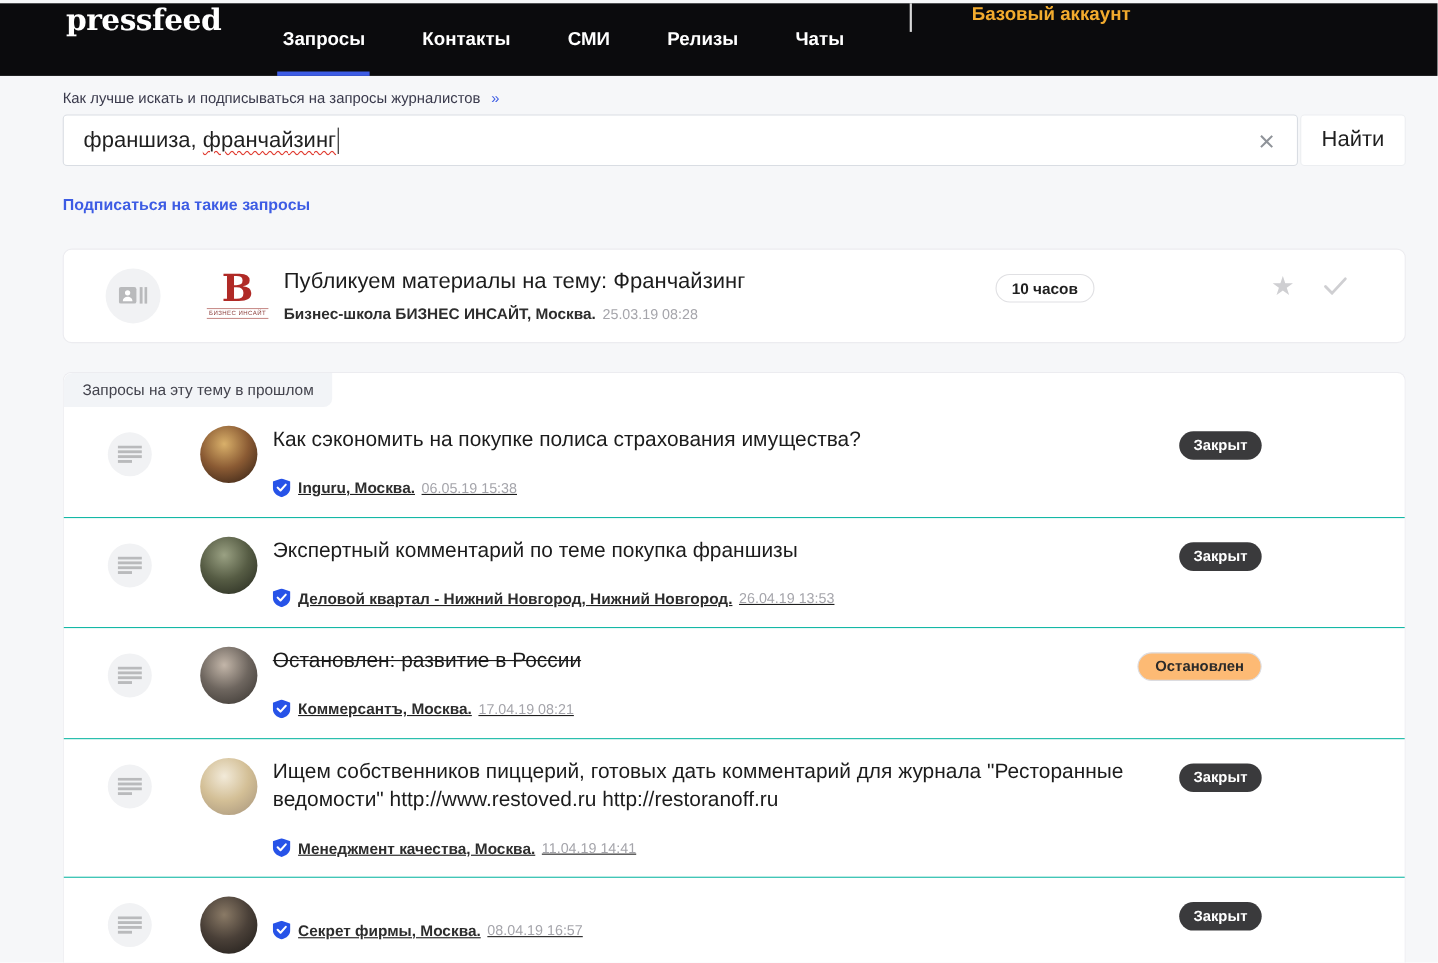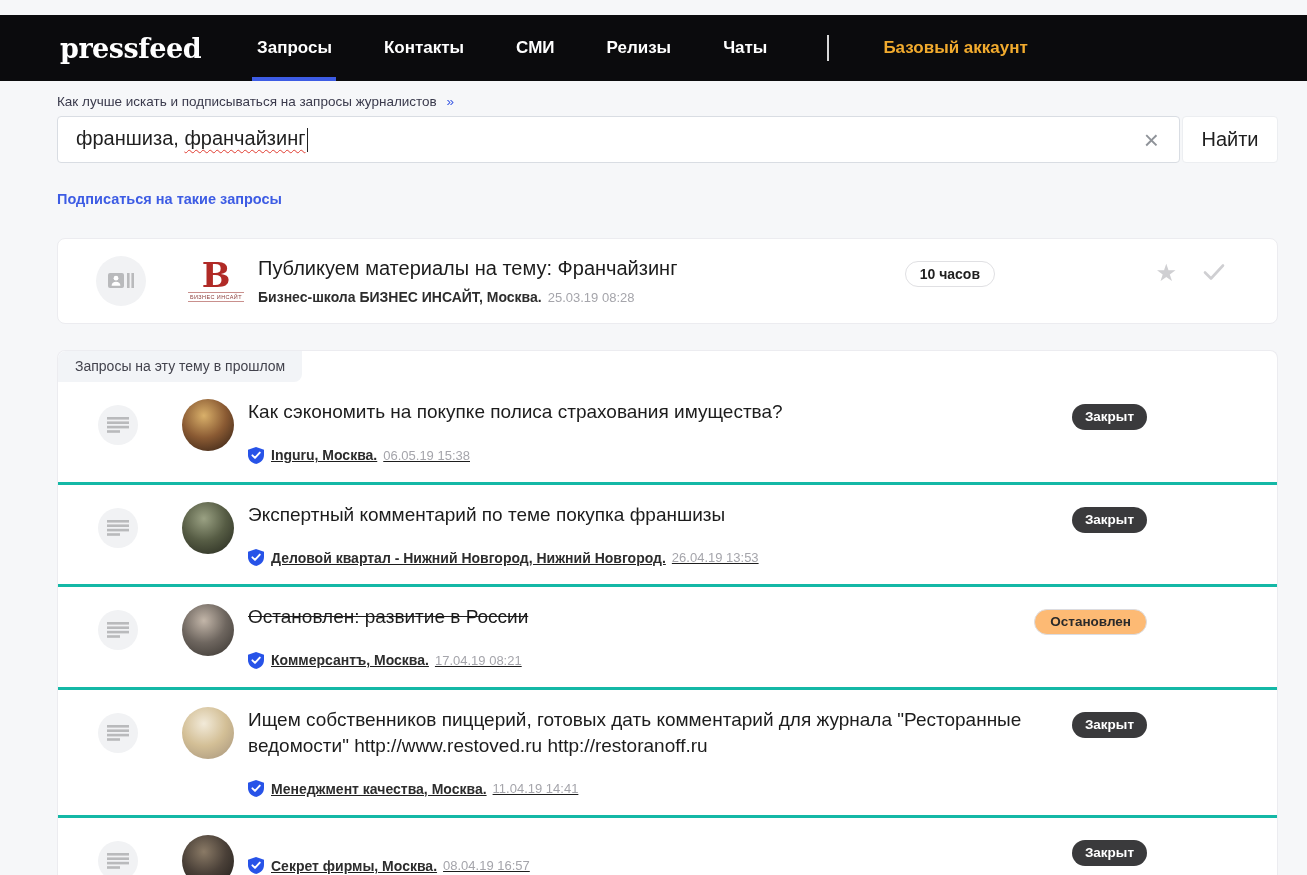--- a/index.html
+++ b/index.html
@@ -4,22 +4,22 @@
 <style>
   * { margin:0; padding:0; box-sizing:border-box; }
   html,body { width:1307px; height:875px; overflow:hidden; }
   body {
     font-family:"Liberation Sans", sans-serif;
     background:#f6f7f9;
     color:#1e1e1e;
   }
 
   
-  .topbar { background:#0b0b0d; height:66px; margin-top:15px;
-    display:flex; align-items:center; padding:0 60px; position:relative; }
+  .topbar { background:#0b0b0d; height:66px; margin-top:3px;
+    display:flex; padding:0 60px; position:relative; }
   .logo { font-family:"DejaVu Serif", serif; font-weight:bold; font-size:27px;
     color:#fff; letter-spacing:-0.5px; margin-right:56px; cursor:pointer; }
   .nav-items { display:flex; align-items:center; height:100%; }
   .nav-item { color:#fff; font-size:17px; font-weight:700; margin-right:52px;
     height:100%; display:flex; align-items:center; position:relative; cursor:pointer; }
   .nav-item.active::after { content:""; position:absolute; left:50%; transform:translateX(-50%);
     bottom:0; width:84px; height:4px; background:#3d5ce4; }
   .nav-divider { width:2px; height:26px; background:#d8d8d8; margin:0 6px 0 8px; }
   .account { color:#f2ab2e; font-size:17px; font-weight:700; margin-left:48px; cursor:pointer; }
 
@@ -66,21 +66,21 @@
   .time-badge { position:absolute; right:282px; top:22px; border:1px solid #e0e0e3;
     border-radius:14px; padding:4px 14px; font-size:14px; font-weight:700; color:#1f1f1f; background:#fff; }
   .star-ico { position:absolute; right:100px; top:22px; font-size:24px; color:#cfcfd2; cursor:pointer; line-height:1; }
   .check-ico { position:absolute; right:52px; top:24px; cursor:pointer; }
 
   
   .history { margin-top:26px; border-radius:8px 8px 0 0; border-bottom:none; min-height:528px; }
   .tab-header { display:inline-block; background:#f2f4f7; color:#43434d; font-size:14px;
     padding:7px 17px 8px; border-radius:8px 0 8px 0; }
   .rows { }
-  .row { display:flex; padding:17px 130px 18px 40px; border-top:3px solid #14b8a6; cursor:pointer; }
+  .row { display:flex; padding:17px 130px 18px 40px; border-top:1px solid #14b8a6; cursor:pointer; }
   .row:first-child { border-top:none; }
   .row .type-circle { width:40px; height:40px; margin-top:6px; }
   .avatar { width:52px; height:52px; border-radius:50%; flex:none; margin-left:44px; }
   .row-text { margin-left:14px; flex:1; min-width:0; padding-right:40px; }
   .row-title { font-size:19px; color:#1c1c1c; line-height:1.35; }
   .row-title.strike { text-decoration:line-through; }
   .row-text .meta { margin-top:22px;text-decoration:underline; }
   .shield { margin-right:7px; display:inline-flex; }
   .badge { align-self:flex-start; margin-top:5px; border-radius:13px; font-size:13.5px;
     font-weight:700; padding:5px 13px 6px; white-space:nowrap; }

